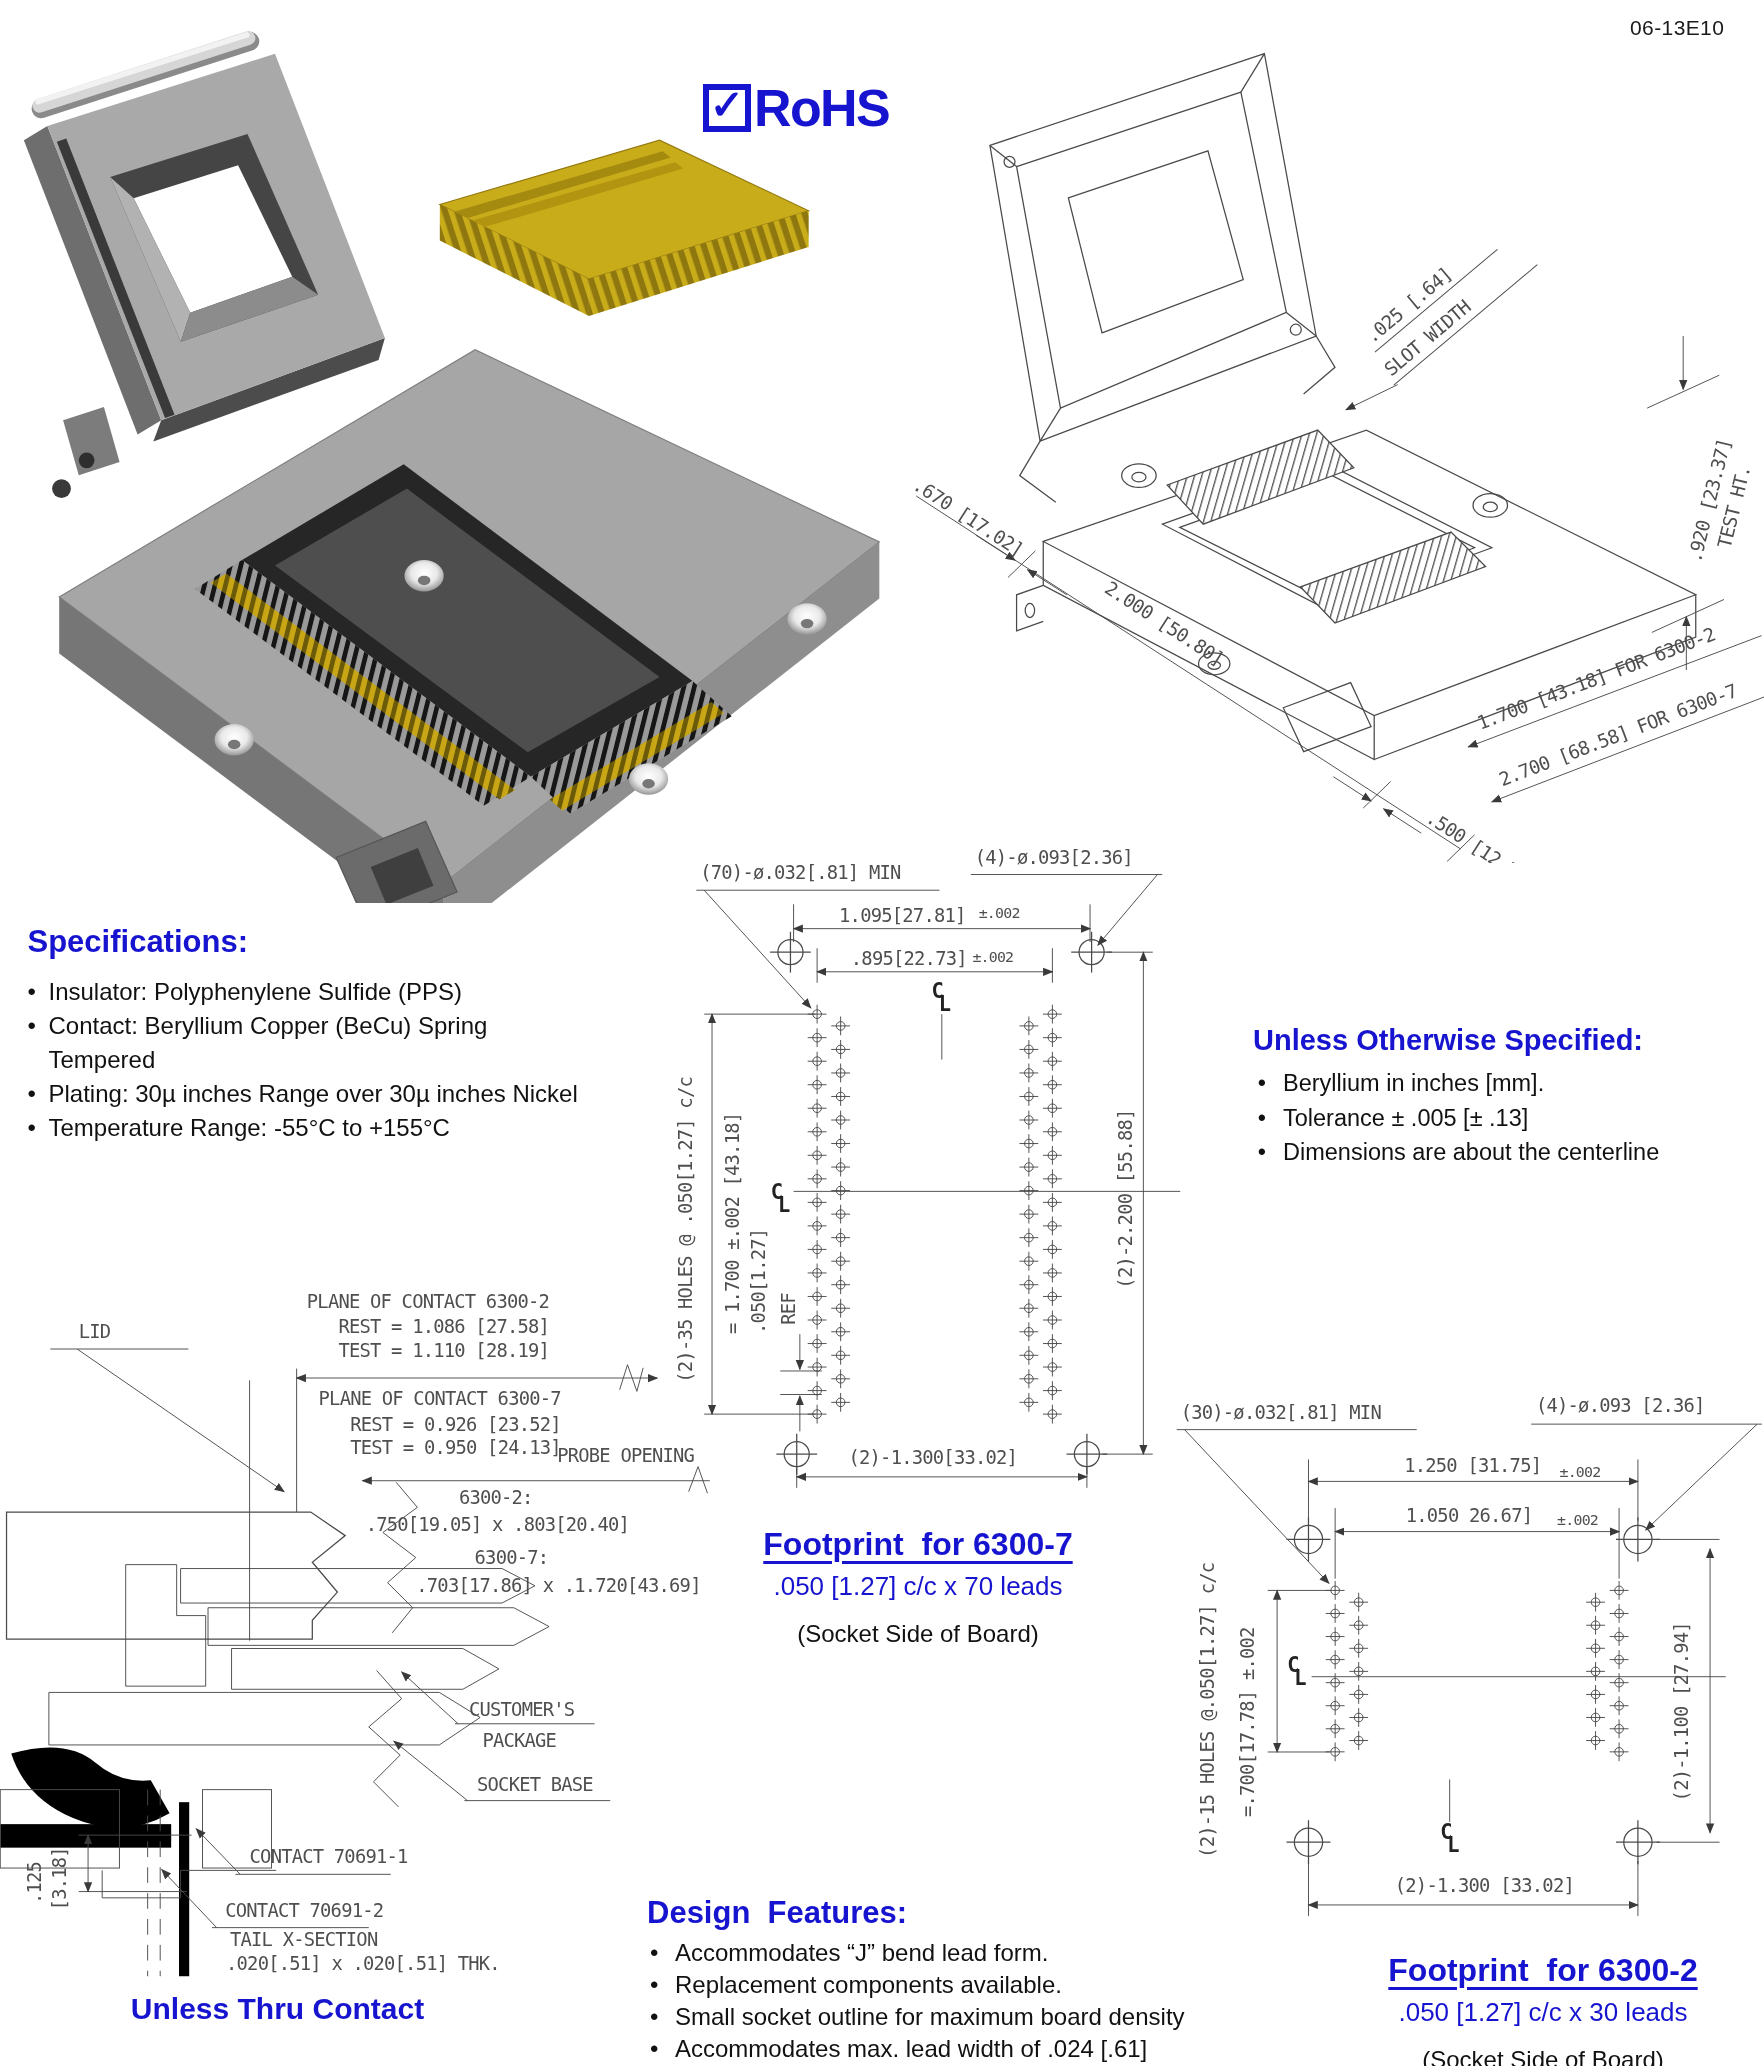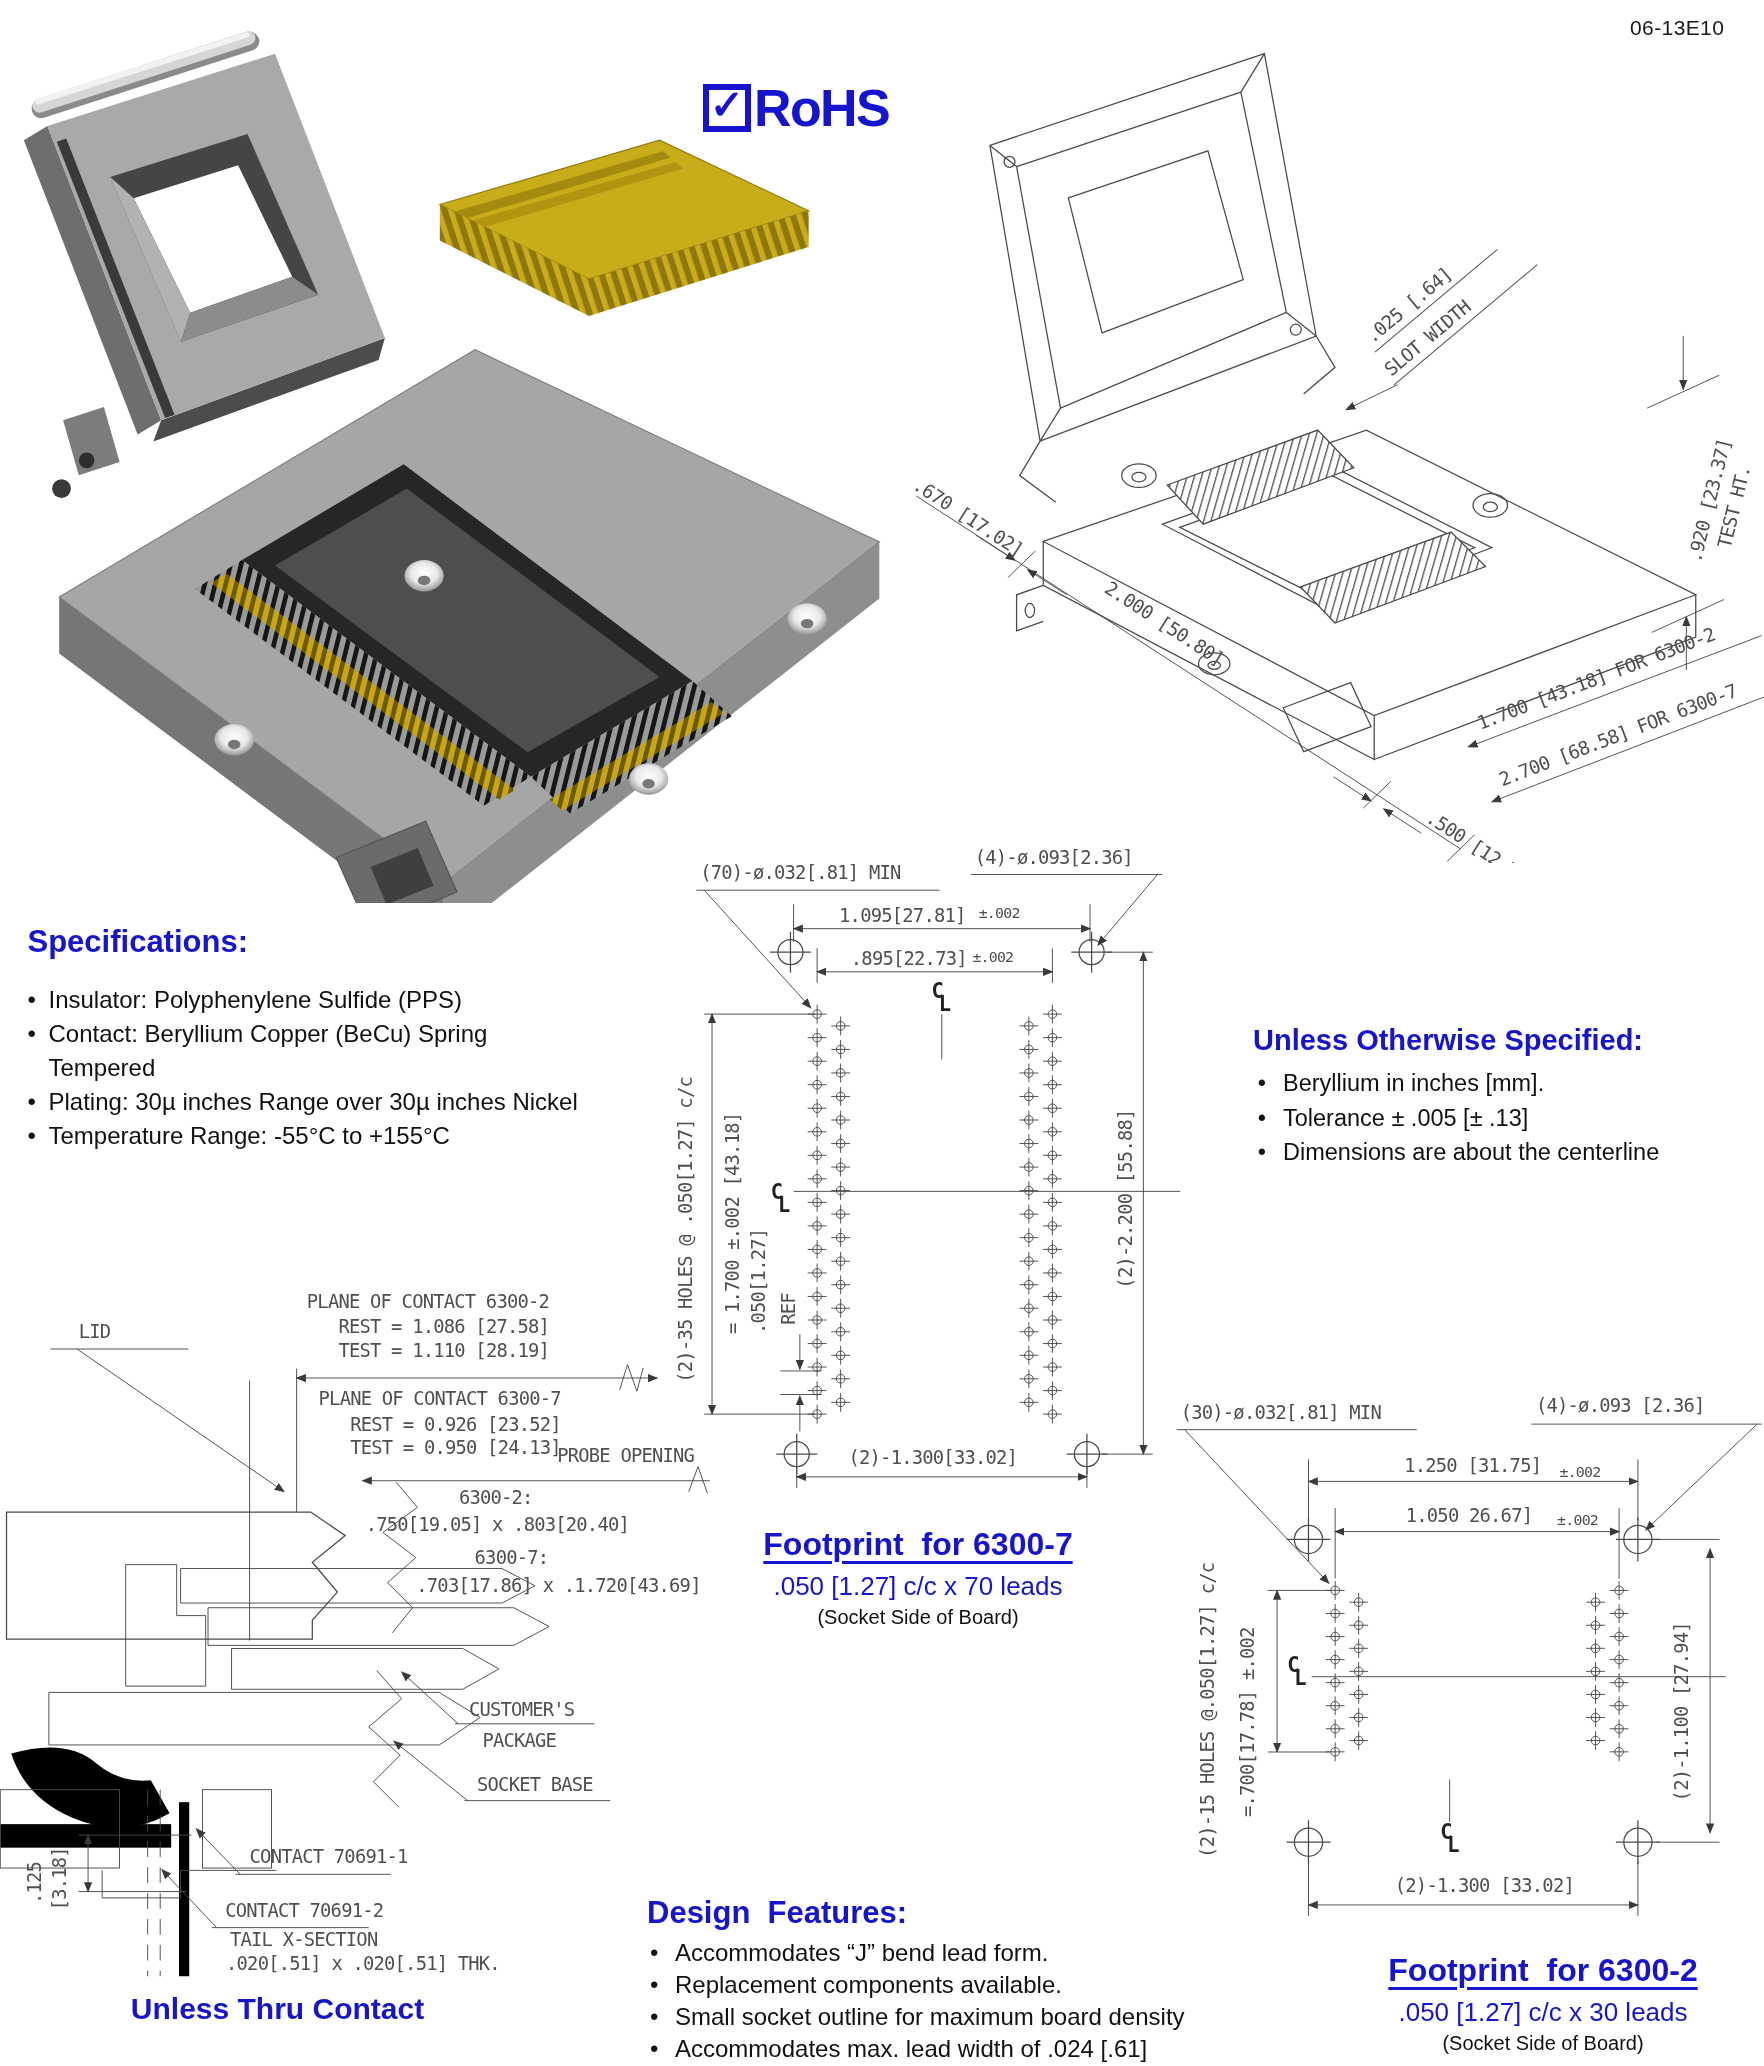--- a/index.html
+++ b/index.html
@@ -7,36 +7,36 @@
        font-family:"Liberation Sans", sans-serif;color:#111;}
   .abs{position:absolute;}
   
   .blue-head{color:#1714d0;font-weight:bold;}
   #doc-number{left:1630px;top:15.7px;font-size:21px;color:#1a1a1a;letter-spacing:0.4px;}
   #rohs{left:703px;top:78px;display:flex;align-items:center;gap:3px;}
   #rohs .box{width:36px;height:36px;border:6.3px solid #1714d0;display:flex;align-items:center;justify-content:center;}
   #rohs .box span{font-size:41px;font-weight:bold;color:#1714d0;line-height:0;margin-top:-6.3px;}
   #rohs .lbl{font-size:52px;font-weight:bold;color:#1714d0;letter-spacing:-1.6px;}
   #specs{left:27.5px;top:924px;width:628px;}
-  #specs .h{font-size:31px;margin-bottom:23px;}
+  #specs .h{font-size:31px;margin-bottom:15px;}
   .spec-item{font-size:24px;line-height:1.42;padding-left:21px;position:relative;white-space:pre-line;}
   .spec-item .b{position:absolute;left:0;top:0;}
   #unless{left:1253px;top:1024px;width:518px;}
   #unless .h{font-size:29px;margin-bottom:9.4px;}
   #unless .it{font-size:23.5px;line-height:1.46;padding-left:30px;position:relative;}
   #unless .it .b{position:absolute;left:4.7px;}
   #design{left:647px;top:1851px;width:643px;}
   #design .h{font-size:31px;margin-bottom:6.3px;white-space:pre;margin-top:44px;}
   #design .it{font-size:24px;line-height:1.33;padding-left:28px;position:relative;}
   #design .it .b{position:absolute;left:3.1px;}
   .fpcap{text-align:center;}
   .fpcap .l1{font-size:32px;font-weight:bold;color:#1714d0;text-decoration:underline;
              text-decoration-thickness:3.1px;text-underline-offset:5.5px;white-space:pre;}
   .fpcap .l2{font-size:26px;color:#1714d0;margin-top:7.8px;}
-  .fpcap .l3{font-size:20px;color:#111;margin-top:4px;}
+  .fpcap .l3{font-size:24px;color:#111;margin-top:18px;}
   #fp7cap{left:671px;top:1526px;width:494px;}
   #fp2cap{left:1296px;top:1952px;width:494px;}
   #section-cap{left:93px;top:1992px;width:369px;text-align:center;font-size:30px;}
   
   svg text{font-family:"DejaVu Sans Mono", monospace;}
   .cad{font-size:24px;fill:#4f4f4f;letter-spacing:-1px;}
   .cads{font-size:19px;fill:#4f4f4f;letter-spacing:-1px;}
   .clsym{font-size:26px;fill:#222;font-weight:bold;}
   .ln{stroke:#4a4a4a;stroke-width:1.6;fill:none;}
   .lnt{stroke:#4a4a4a;stroke-width:1.2;fill:none;}

